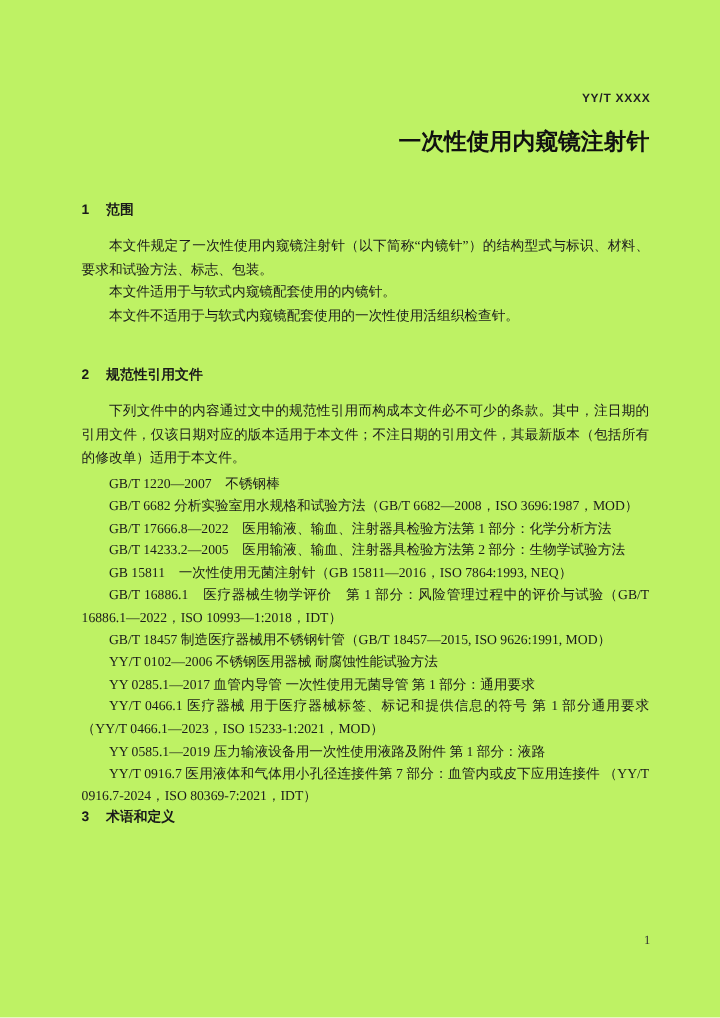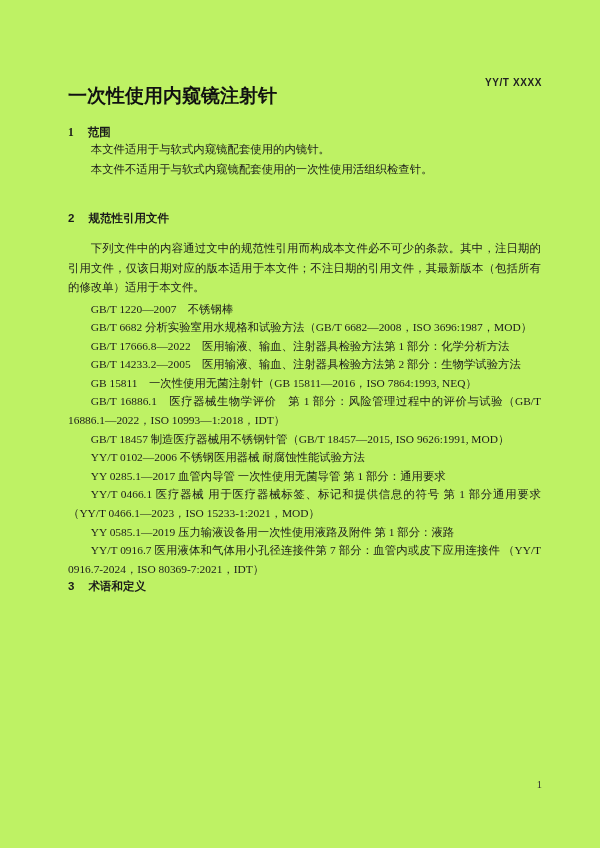--- a/index.html
+++ b/index.html
@@ -24,41 +24,41 @@
     font-weight: 600;
     font-size: 10px;
     letter-spacing: 0.6px;
     color: #222222;
   }
   .content {
     padding: 0 59px 0 68px;
   }
   .title {
     margin: 0;
-    padding-top: 83px;
-    text-align: left;
+    padding-top: 106px;
+    text-align: right;
     font-family: "Liberation Sans", "DejaVu Sans", sans-serif;
     font-weight: 700;
     font-size: 19px;
     line-height: 25px;
     color: #111111;
   }
   .sec-heading {
     margin: 0;
     font-family: "Liberation Sans", "DejaVu Sans", sans-serif;
     font-weight: 700;
     font-size: 11.5px;
     line-height: 16px;
     color: #1a1a1a;
   }
   .sec-heading .sec-num {
     display: inline-block;
     margin-right: 14px;
   }
-  .h-scope   { margin-top: 16px; font-family: Liberation Serif, serif; }
+  .h-scope   { margin-top: 36px; }
   .h-refs    { margin-top: 31px; }
   .h-terms   { margin-top: 0; }
   .body-p {
     margin: 0;
     font-size: 11.4px;
     line-height: 19.5px;
     text-align: justify;
     text-indent: 2em;
     color: #1b1b1b;
   }
@@ -88,20 +88,21 @@
   <div class="doc-number">YY/T XXXX</div>
 
   <div class="content">
 
     <h1 class="title">一次性使用内窥镜注射针</h1>
 
     <section>
       <h2 class="sec-heading h-scope">
         <span class="sec-num">1</span><span>范围</span>
       </h2>
+      <p class="body-p p-first">本文件规定了一次性使用内窥镜注射针（以下简称“内镜针”）的结构型式与标识、材料、要求和试验方法、标志、包装。</p>
       <p class="body-p">本文件适用于与软式内窥镜配套使用的内镜针。</p>
       <p class="body-p">本文件不适用于与软式内窥镜配套使用的一次性使用活组织检查针。</p>
     </section>
 
     <section>
       <h2 class="sec-heading h-refs">
         <span class="sec-num">2</span><span>规范性引用文件</span>
       </h2>
       <p class="body-p p-first">下列文件中的内容通过文中的规范性引用而构成本文件必不可少的条款。其中，注日期的引用文件，仅该日期对应的版本适用于本文件；不注日期的引用文件，其最新版本（包括所有的修改单）适用于本文件。</p>
       <p class="ref-p ref-first">GB/T 1220—2007　不锈钢棒</p>

